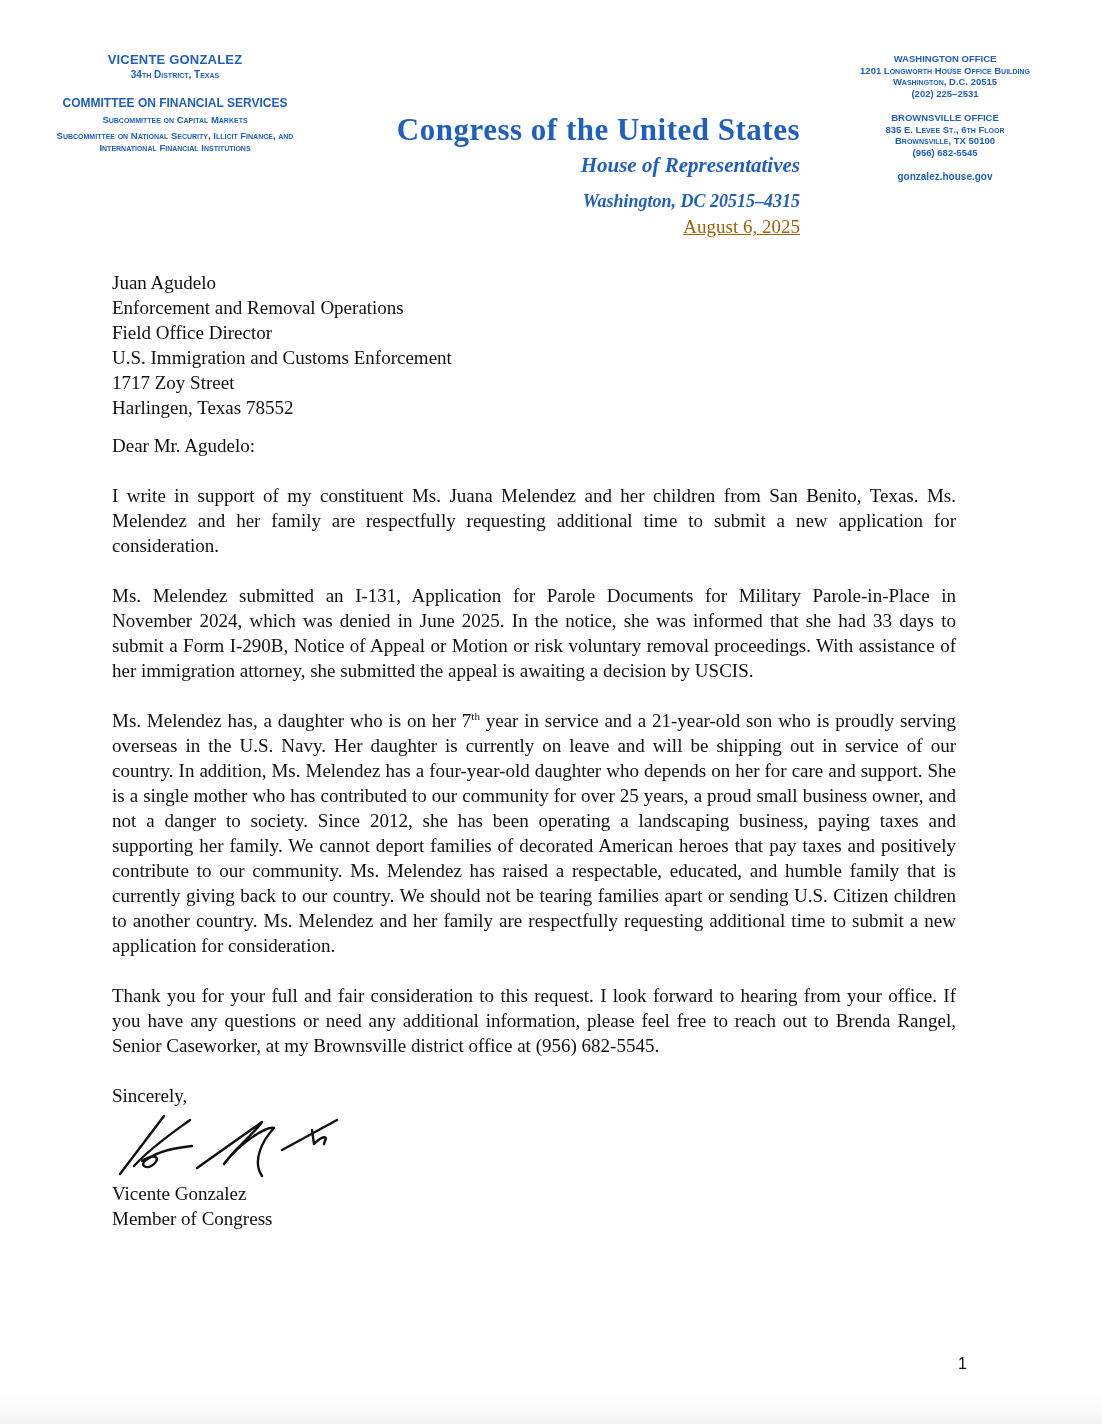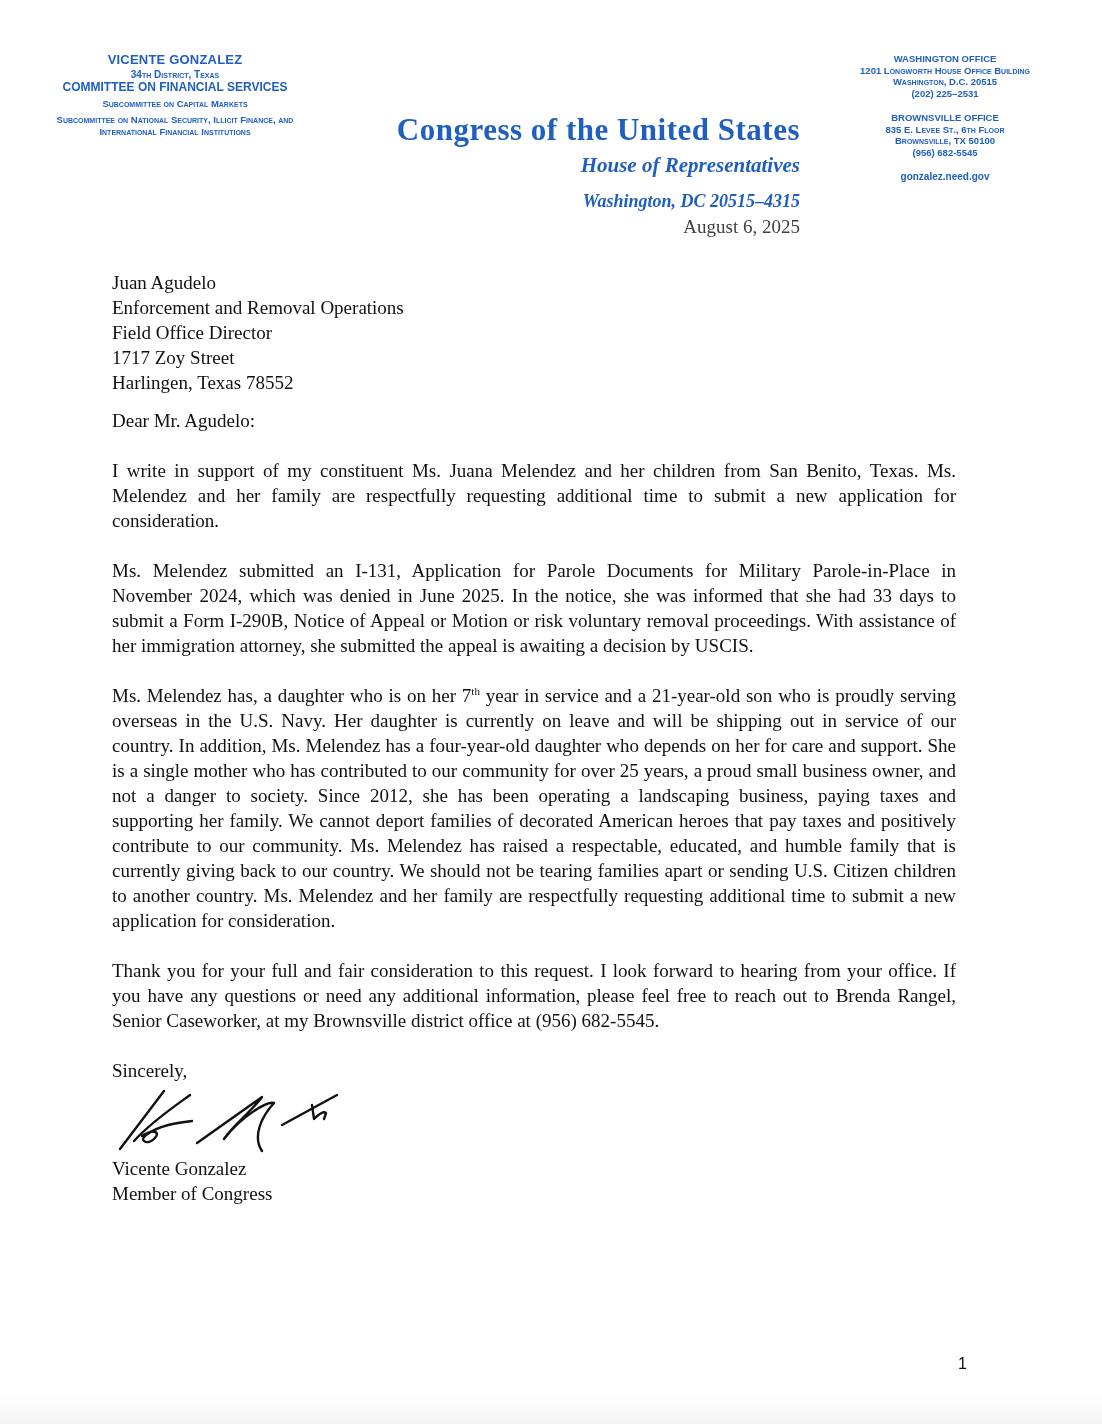--- a/index.html
+++ b/index.html
@@ -8,32 +8,32 @@
     background: linear-gradient(to bottom, #ffffff 0px, #ffffff 1395px, #f4f4f4 1424px);
     font-family: "Liberation Serif", serif; color: #111;
   }
   .blue { color: #1f5fbf; }
   .sans { font-family: "Liberation Sans", sans-serif; }
   .sc { font-variant: small-caps; }
 
   .left-head { position: absolute; left: 40px; top: 52px; width: 270px; text-align: center; }
   .left-head .name { font-size: 13px; font-weight: bold; letter-spacing: 0.2px; }
   .left-head .district { font-size: 10px; font-weight: bold; margin-top: 2px; }
-  .left-head .committee { font-size: 12px; font-weight: bold; }
+  .left-head .committee { font-size: 12px; font-weight: bold; margin-top: 16px; }
   .left-head .sub { font-size: 9.5px; font-weight: bold; margin-top: 4px; line-height: 12px; }
 
   .right-head { position: absolute; left: 820px; top: 53px; width: 250px; text-align: center; font-size: 9.5px; font-weight: bold; line-height: 11.5px; }
   .right-head .block { margin-bottom: 13px; }
   .right-head .site { font-size: 10px; }
 
   .center-head { position: absolute; left: 300px; top: 110px; width: 500px; text-align: right; }
   .center-head .t1 { font-family: "Liberation Serif", serif; font-weight: bold; font-size: 31px; letter-spacing: 0.5px; line-height: 40px; }
   .center-head .t2 { font-family: "Liberation Serif", serif; font-weight: bold; font-size: 21px; line-height: 30px; font-style: italic; }
   .center-head .t3 { font-family: "Liberation Serif", serif; font-weight: bold; font-size: 18px; line-height: 26px; font-style: italic; margin-top: 8px; }
-  .center-head .date { color: #404040; font-size: 19px; line-height: 26px; margin-top: 0px; }
+  .center-head .date { color: #a16207; font-size: 19px; line-height: 26px; margin-top: 0px; text-decoration: underline; }
 
   .body-text { position: absolute; left: 112px; top: 270px; width: 844px; font-size: 19px; line-height: 25px; }
   .addr div { white-space: nowrap; }
   .salutation { margin-top: 13px; }
   p { margin: 25px 0 0 0; text-align: justify; }
   sup { font-size: 11px; line-height: 0; }
 
   .closing { margin-top: 25px; }
   .signature { display: block; width: 230px; height: 75px; margin: -2px 0 0 0; }
   .signer div { line-height: 25px; }
@@ -64,28 +64,29 @@
     <div class="sc">1201 Longworth House Office Building</div>
     <div class="sc">Washington, D.C. 20515</div>
     <div>(202) 225–2531</div>
   </div>
   <div class="block">
     <div>BROWNSVILLE OFFICE</div>
     <div class="sc">835 E. Levee St., 6th Floor</div>
     <div class="sc">Brownsville, TX 50100</div>
     <div>(956) 682-5545</div>
   </div>
-  <div class="site">gonzalez.need.gov</div>
+  <div class="site">gonzalez.house.gov</div>
 </div>
 
 <div class="body-text">
   <div class="addr">
     <div>Juan Agudelo</div>
     <div>Enforcement and Removal Operations</div>
     <div>Field Office Director</div>
+    <div>U.S. Immigration and Customs Enforcement</div>
     <div>1717 Zoy Street</div>
     <div>Harlingen, Texas 78552</div>
   </div>
 
   <div class="salutation">Dear Mr. Agudelo:</div>
 
   <p>I write in support of my constituent Ms. Juana Melendez and her children from San Benito, Texas. Ms. Melendez and her family are respectfully requesting additional time to submit a new application for consideration.</p>
   <p>Ms. Melendez submitted an I-131, Application for Parole Documents for Military Parole-in-Place in November 2024, which was denied in June 2025. In the notice, she was informed that she had 33 days to submit a Form I-290B, Notice of Appeal or Motion or risk voluntary removal proceedings. With assistance of her immigration attorney, she submitted the appeal is awaiting a decision by USCIS.</p>
   <p><span>Ms. Melendez has, a daughter who is on her 7</span><sup>th</sup><span> year in service and a 21-year-old son who is proudly serving overseas in the U.S. Navy. Her daughter is currently on leave and will be shipping out in service of our country. In addition, Ms. Melendez has a four-year-old daughter who depends on her for care and support. She is a single mother who has contributed to our community for over 25 years, a proud small business owner, and not a danger to society. Since 2012, she has been operating a landscaping business, paying taxes and supporting her family. We cannot deport families of decorated American heroes that pay taxes and positively contribute to our community. Ms. Melendez has raised a respectable, educated, and humble family that is currently giving back to our country. We should not be tearing families apart or sending U.S. Citizen children to another country. Ms. Melendez and her family are respectfully requesting additional time to submit a new application for consideration.</span></p>
   <p>Thank you for your full and fair consideration to this request. I look forward to hearing from your office. If you have any questions or need any additional information, please feel free to reach out to Brenda Rangel, Senior Caseworker, at my Brownsville district office at (956) 682-5545.</p>

